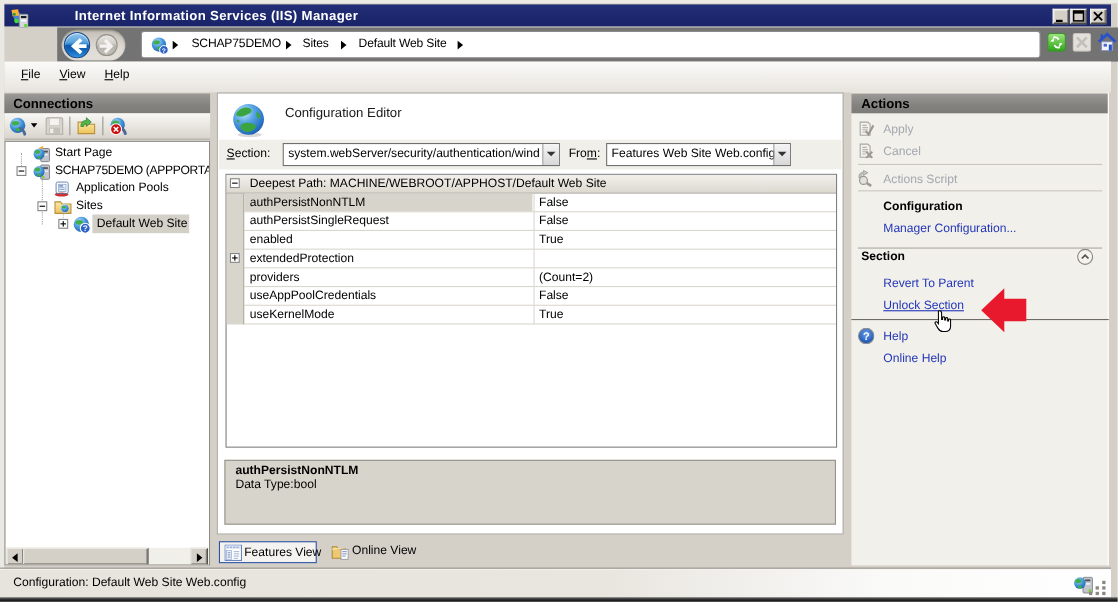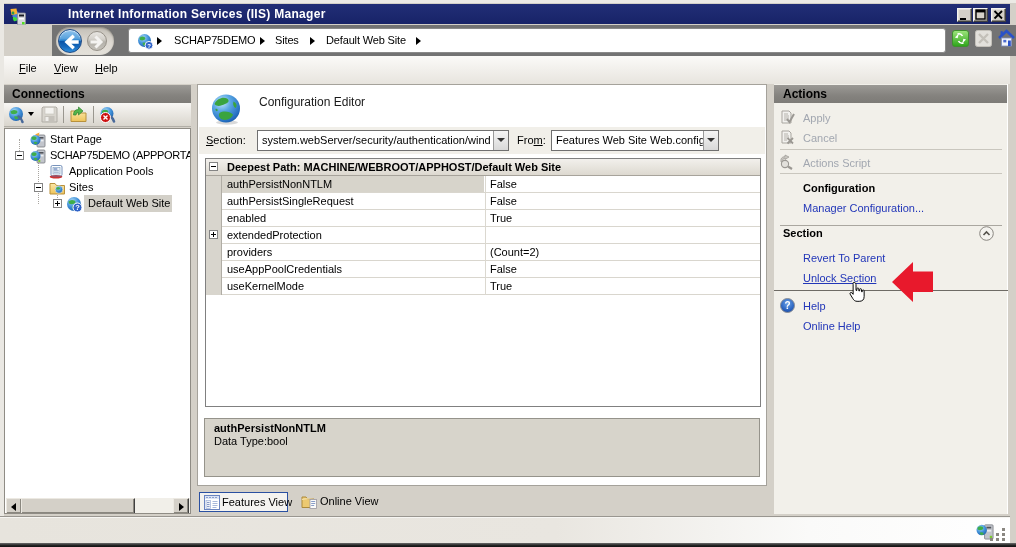--- a/index.html
+++ b/index.html
@@ -49,21 +49,21 @@
 
 #cpanel { left:193px; top:0px; width:570px; height:402px; background:#fff; border:1px solid #a5a29b; }
 #ctitle { left:61px; font-size:12px; color:#1a1a1a; }
 #sectrow { left:1px; top:42px; width:566px; height:27px; background:#f1efe9; }
 .combo { position:absolute; background:#fff; border:1px solid #707070; height:21px; }
 .combo .txt { position:absolute; left:4px; top:3px; white-space:nowrap; overflow:hidden; }
 .combo .btn { position:absolute; right:0; top:0; width:15px; height:19px; background:linear-gradient(#f5f5f5,#d8d8d8); border-left:1px solid #9a9a9a; }
 .combo .btn:after { content:""; position:absolute; left:3px; top:7px; border-top:4px solid #333; border-left:4px solid transparent; border-right:4px solid transparent; }
 
 #grid { left:7px; top:73px; width:556px; height:249px; background:#fff; border:1px solid #808080; }
-#gridhead { left:0; top:0; width:554px; height:17px; background:linear-gradient(#f2f0ec,#ddd9d0); border-bottom:1px solid #a7a39b; font-weight:bold; }
+#gridhead { left:0; top:0; width:554px; height:17px; background:linear-gradient(#f2f0ec,#ddd9d0); border-bottom:1px solid #a7a39b; font-weight:normal; }
 .grow { left:16px; width:538px; height:17px; border-bottom:1px solid #d9d6ce; }
 .gname { position:absolute; left:5px; top:2px; }
 .gval { position:absolute; left:268px; top:2px; }
 #gutter { left:0; top:17px; width:16px; height:119px; background:#d8d5cd; border-right:1px solid #b0ada5; }
 
 #infobox { left:6px; top:333px; width:556px; height:59px; background:#d7d4cb; border:1px solid #95938b; }
 
 
 .tab { top:408px; height:20px; font-size:11px; white-space:nowrap; }
 #tab1 { left:195px; width:89px; background:#f4f3f0; border:1px solid #2a50a1; }
@@ -446,20 +446,21 @@
       <svg class="abs" style="left:6px;top:214px" width="15" height="15" viewBox="0 0 15 15">
         <circle cx="7.5" cy="7.5" r="7" fill="url(#hb)" stroke="#8c9096"></circle>
         <text x="7.5" y="11.4" font-size="10" fill="#fff" font-weight="bold" text-anchor="middle">?</text>
       </svg>
       <span class="act lnk" style="top:216px">Help</span>
       <span class="act lnk" style="top:236px">Online Help</span>
     </div>
   </div>
 
   <div class="abs" id="statusbar">
+    <span>Configuration: Default Web Site Web.config</span>
     <svg class="abs" style="left:976px;top:5px" width="19" height="19" viewBox="0 0 20 20">
       <rect x="9" y="3" width="9" height="15" rx="1" fill="#c2c5cc" stroke="#787b82" stroke-width="0.8"></rect>
       <rect x="11" y="5" width="5" height="1.8" fill="#51545b"></rect>
         <rect x="11" y="8.5" width="5" height="1.6" fill="#eceef2"></rect>
       <rect x="14.5" y="14.5" width="2.5" height="2.5" fill="#7ec832"></rect>
       <circle cx="6" cy="8.5" r="5.5" fill="url(#tg1)"></circle>
       <path d="M1.5 6 Q4 3.5 7 5 Q8.7 6.5 7 8 Q4 9.5 1.8 8 Z" fill="#3fae4a"></path>
       <path d="M4 11 Q6.5 10.2 8.3 12 Q7 14.3 4.7 13.4 Z" fill="#3fae4a"></path>
     </svg>
     <div class="abs" style="left:1002px;top:11px;width:3px;height:3px;background:#8a8781"></div>

